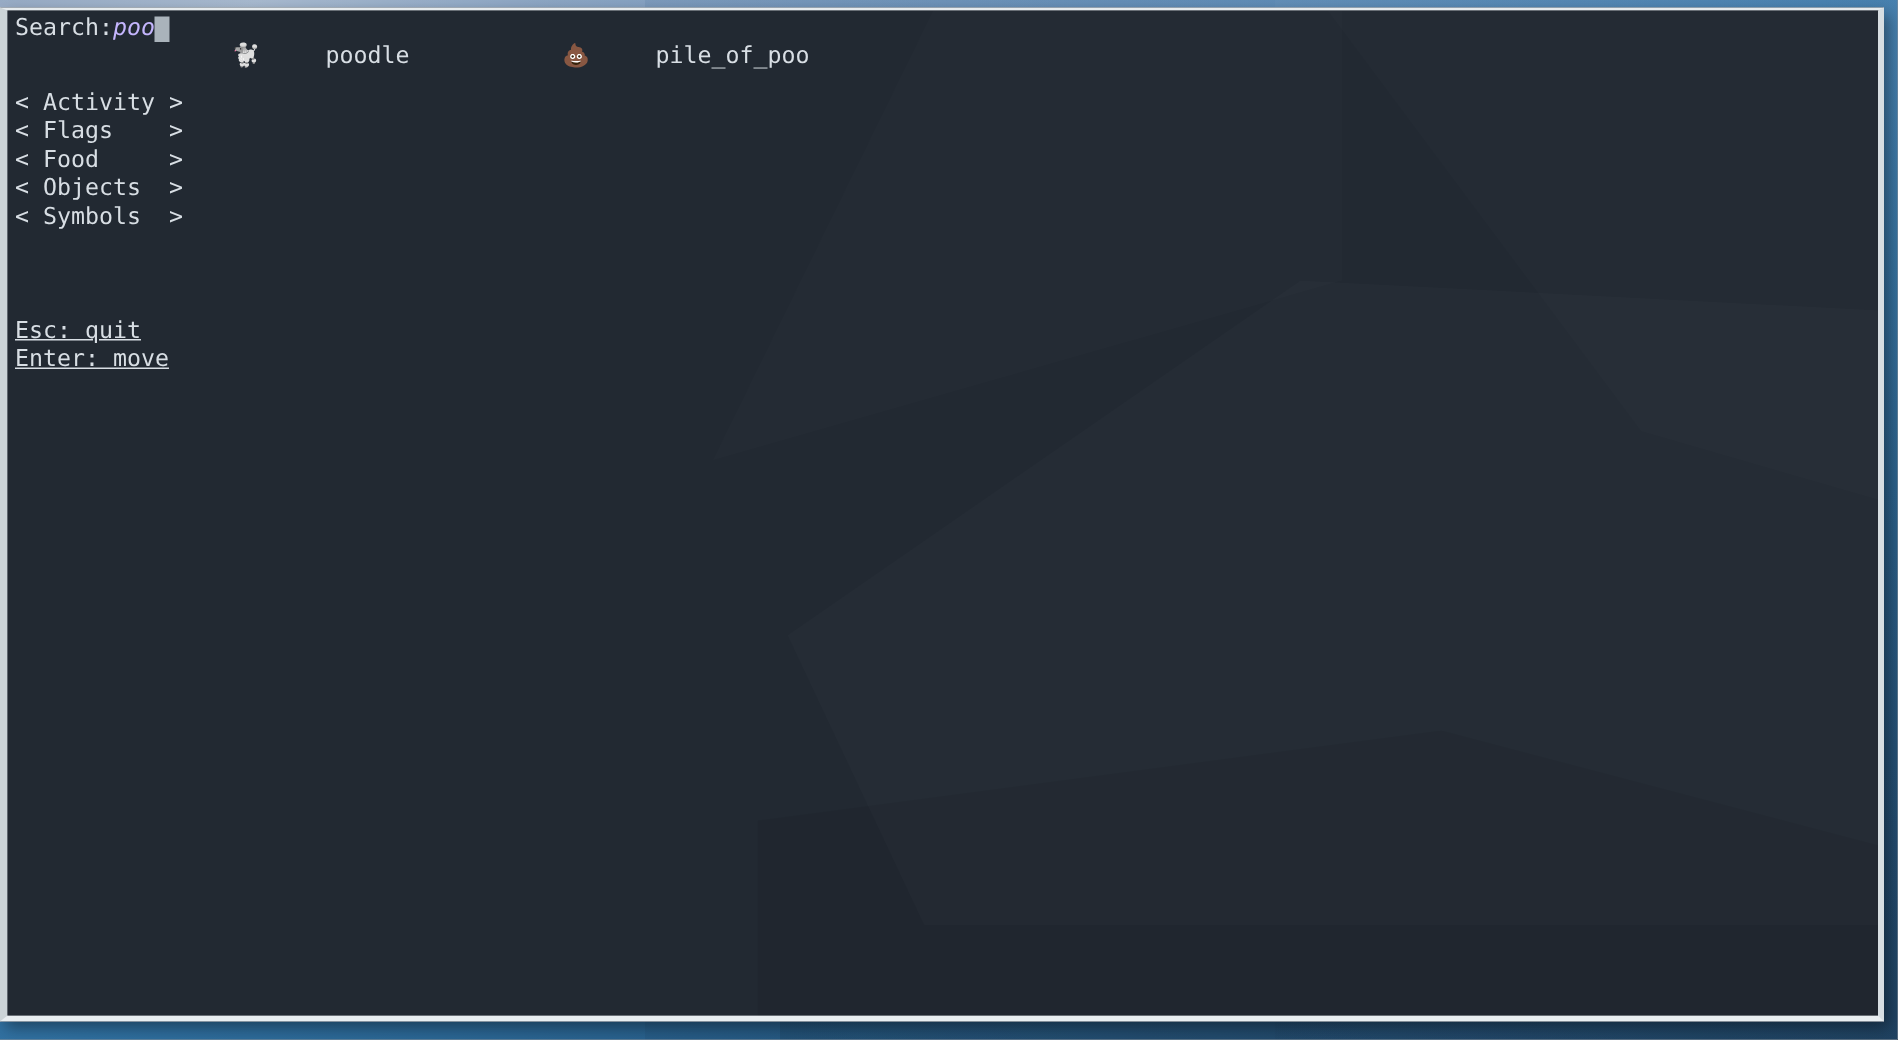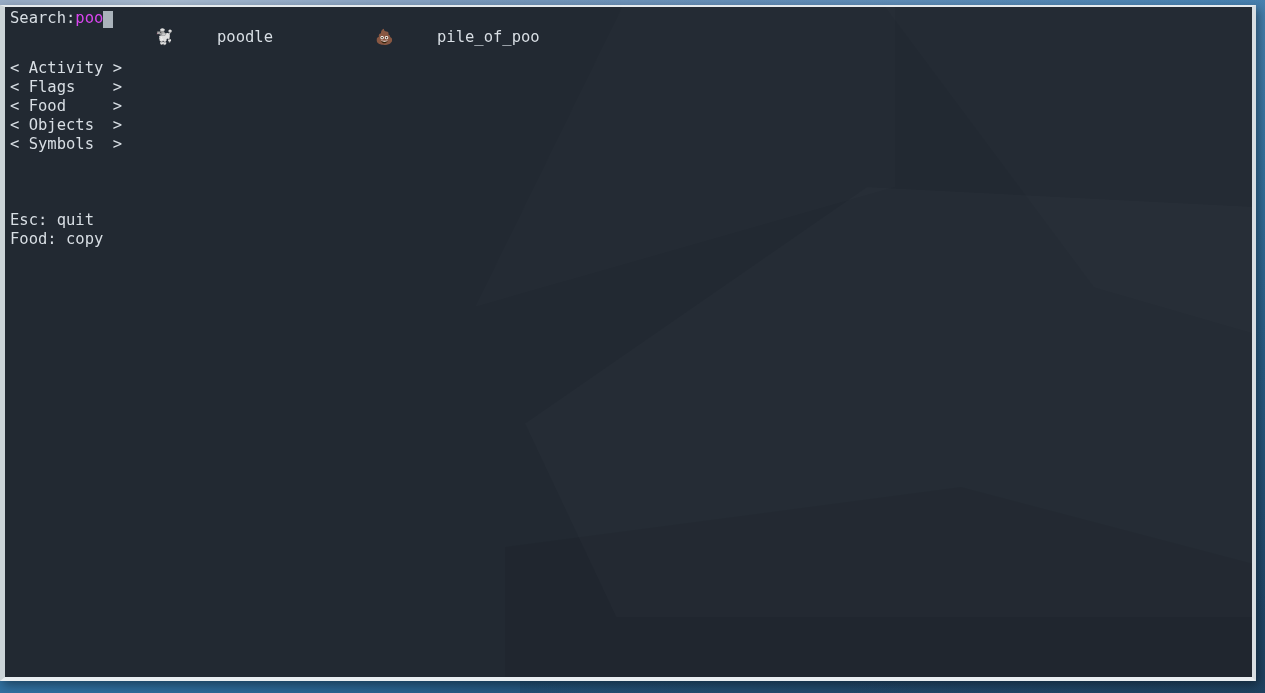--- a/index.html
+++ b/index.html
@@ -78,21 +78,21 @@
     z-index:2;
     font-size:15.5px;
     line-height:19px;
     color:#d8dee4;
     letter-spacing:0px;
   }
 
   
   .search-line { display:flex; align-items:center; height:19px; }
   .search-label { color:#d8dee4; }
-  .search-value { color:#d946ef; }
+  .search-value { color:#c4b5fd;font-style:italic; }
   .search-cursor {
     display:inline-block;
     width:10px; height:17px;
     background:#aab3bb;
     vertical-align:middle;
     position:relative;
     top:1px;
   }
 
   
@@ -119,21 +119,21 @@
 
   .emoji-glyph { display:inline-block; line-height:1; }
 
   
   .cat-list { margin-top:12px; }
   .cat-row { height:19px; white-space:pre; color:#d8dee4; }
 
   .spacer-row { height:19px; }
 
   .help-list { }
-  .help-row { height:19px; white-space:pre; color:#d8dee4; }
+  .help-row { height:19px; white-space:pre; color:#d8dee4;text-decoration:underline; }
 </style>
 </head>
 <body>
 
 <div class="wall-facet wf1"></div>
 <div class="wall-facet wf2"></div>
 <div class="wall-facet wf3"></div>
 <div class="wall-facet wf4"></div>
 
 <div class="terminal-window">
@@ -168,18 +168,18 @@
         <div class="cat-row">&lt; Objects  &gt;</div>
         <div class="cat-row">&lt; Symbols  &gt;</div>
       </div>
 
       <div class="spacer-row"></div>
       <div class="spacer-row"></div>
       <div class="spacer-row"></div>
 
       <div class="help-list">
         <div class="help-row">Esc: quit</div>
-        <div class="help-row">Food: copy</div>
+        <div class="help-row">Enter: move</div>
       </div>
 
     </div>
   </div>
 </div>
 
 </body></html>

